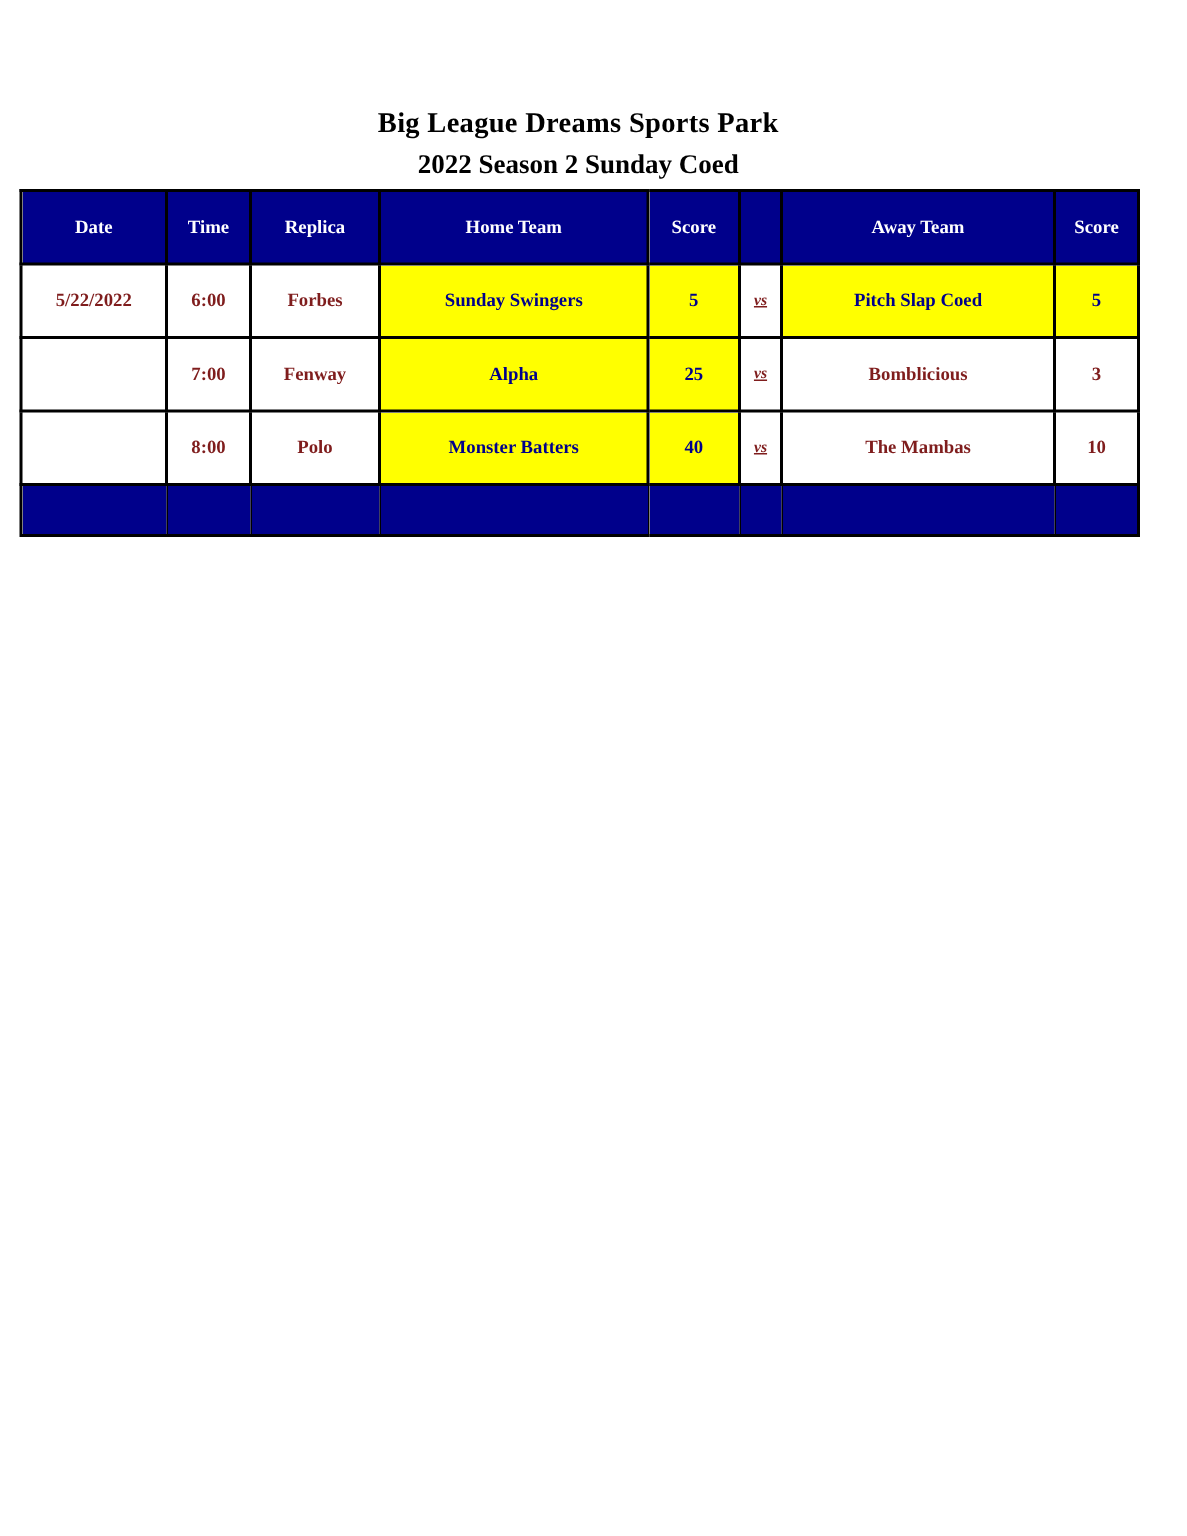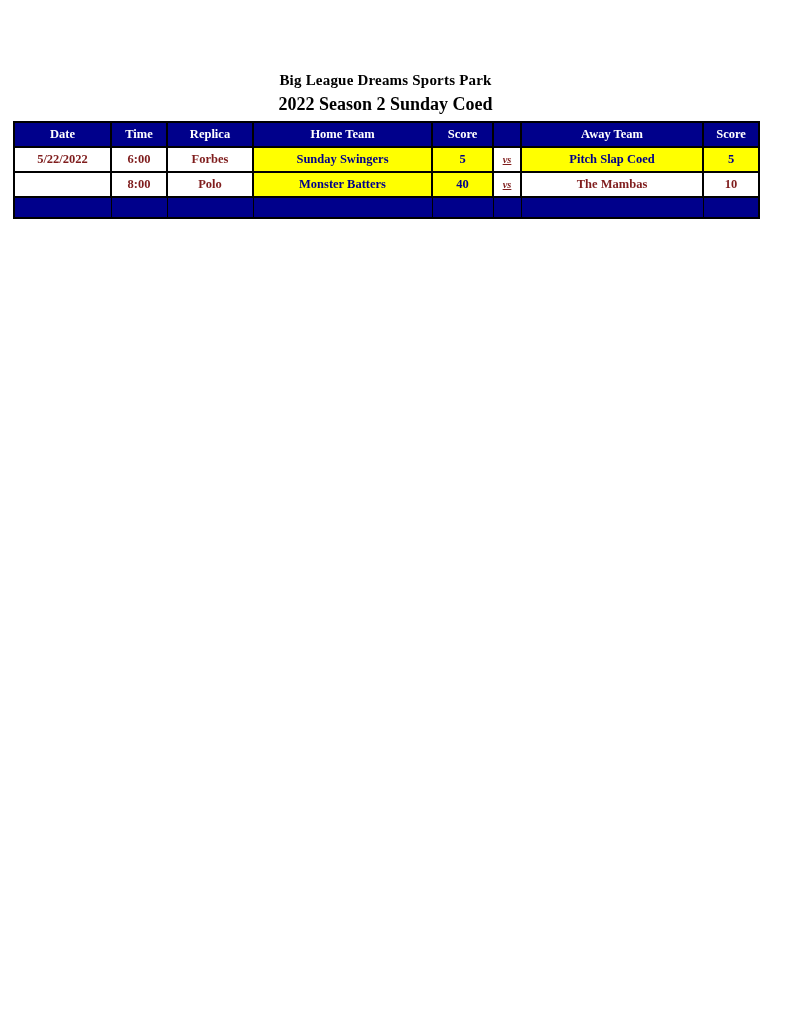--- a/index.html
+++ b/index.html
@@ -23,21 +23,21 @@
     color: var(--text);
   }
   .sheet {
     position: absolute;
     left: 13px; top: 0;
     width: 745px;
   }
   .title {
     margin-top: 72px;
     text-align: center;
-    font-size: 15px;
+    font-size: 19px;
     font-weight: bold;
     letter-spacing: 0.2px;
   }
   .subtitle {
     margin-top: 5px;
     text-align: center;
     font-size: 18px;
     font-weight: bold;
   }
   .note {
@@ -50,21 +50,21 @@
   }
   table.schedule {
     border-collapse: collapse;
     table-layout: fixed;
     width: 745px;
     margin-top: 6px;
     border: 2px solid var(--border);
   }
   .schedule th, .schedule td {
     border: 2px solid var(--border);
-    padding: 4px 2px;
+    padding: 16px 2px;
     text-align: center;
     vertical-align: middle;
     font-weight: bold;
     font-size: 12.5px;
     height: 18px;
     overflow: hidden;
     white-space: nowrap;
   }
   .schedule th {
     background: var(--header-bg);
@@ -126,20 +126,30 @@
         <td>6:00</td>
         <td>Forbes</td>
         <td class="hl">Sunday Swingers</td>
         <td class="hl">5</td>
         <td class="vs">vs</td>
         <td class="hl">Pitch Slap Coed</td>
         <td class="hl">5</td>
       </tr>
       <tr>
         <td></td>
+        <td>7:00</td>
+        <td>Fenway</td>
+        <td class="hl">Alpha</td>
+        <td class="hl">25</td>
+        <td class="vs">vs</td>
+        <td>Bomblicious</td>
+        <td>3</td>
+      </tr>
+      <tr>
+        <td></td>
         <td>8:00</td>
         <td>Polo</td>
         <td class="hl">Monster Batters</td>
         <td class="hl">40</td>
         <td class="vs">vs</td>
         <td>The Mambas</td>
         <td>10</td>
       </tr>
       <tr class="bar">
         <td></td>

